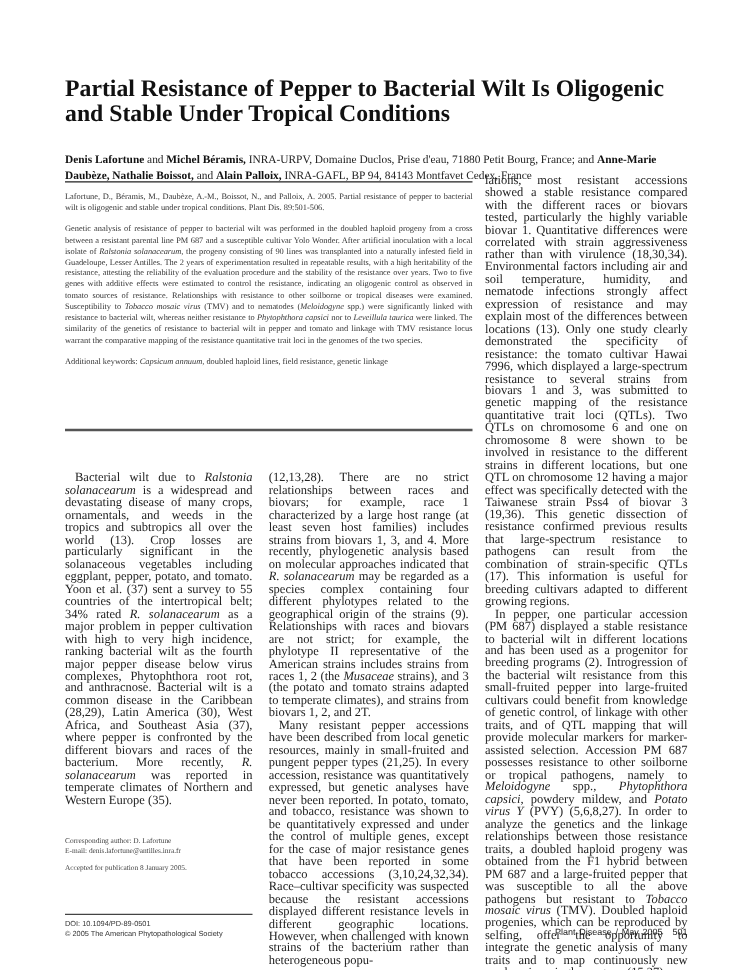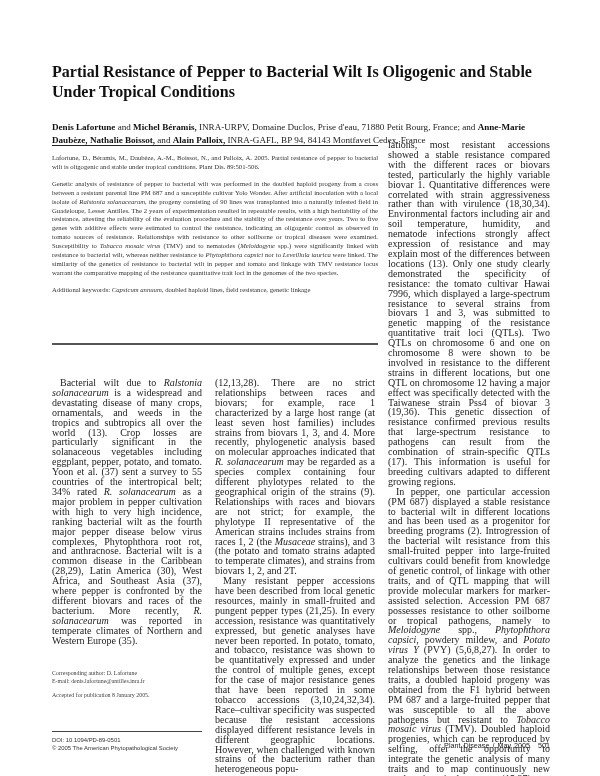--- a/index.html
+++ b/index.html
@@ -2,21 +2,21 @@
 <html><head>
   <meta charset="utf-8">
   <style>
     * { margin: 0; padding: 0; box-sizing: border-box; }
     html, body { width: 600px; height: 776px; background: #ffffff; overflow: hidden; }
     body { position: relative; font-family: "Liberation Serif", serif; color: #1a1a1a; }
 
     .title {
       position: absolute; left: 52px; top: 62px; width: 500px;
       font-family: "Liberation Serif", serif; font-weight: bold;
-      font-size: 16px; line-height: 20px; color: #111;
+      font-size: 19px; line-height: 20px; color: #111;
     }
     .authors {
       position: absolute; left: 52px; top: 121px; width: 510px;
       font-size: 9.1px; line-height: 13px; color: #222;
     }
     .authors b { color: #111; }
 
     .rule { position: absolute; height: 1.3px; background: #222; }
     .rule.top { left: 52px; top: 145px; width: 326px; }
     .rule.bottom { left: 52px; top: 343px; width: 326px; background: #555; height: 1.5px; }

